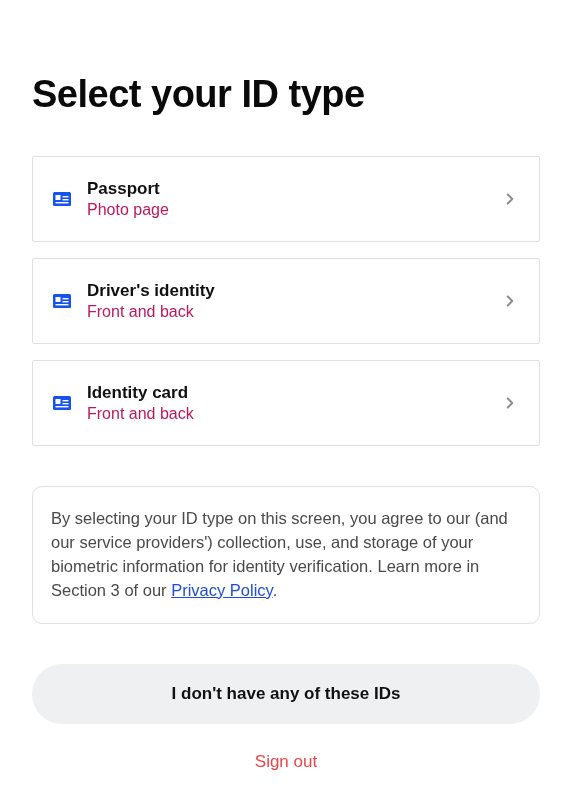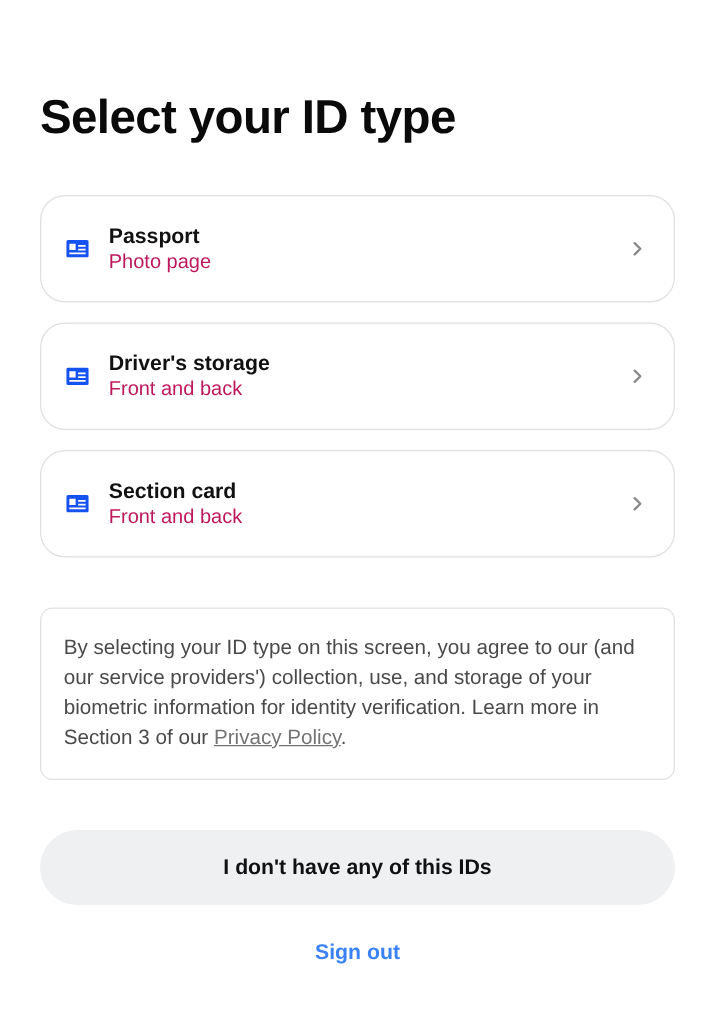--- a/index.html
+++ b/index.html
@@ -15,21 +15,21 @@
     font-weight: 600;
     letter-spacing: -0.5px;
     margin-bottom: 40px;
     margin-top: 41px;
   }
   .id-list { display: flex; flex-direction: column; gap: 16px; }
   .id-option {
     display: flex;
     align-items: center;
     border: 1px solid #e0e0e0;
-    border-radius: 20px;
+    border-radius: 2px;
     padding: 22px 20px;
     cursor: pointer;
     background: #fff;
   }
   .id-icon {
     width: 18px;
     height: 14px;
     margin-right: 16px;
     flex-shrink: 0;
   }
@@ -54,21 +54,21 @@
   .disclosure {
     margin-top: 40px;
     border: 1px solid #e0e0e0;
     border-radius: 10px;
     padding: 20px 18px;
     font-size: 16.5px;
     line-height: 1.45;
     color: #4a4a4a;
   }
   .disclosure a {
-    color: #737373;
+    color: #1d4ed8;
     text-decoration: underline;
   }
   .no-id-button {
     display: block;
     width: 100%;
     margin-top: 40px;
     background: #eef0f2;
     border: none;
     border-radius: 999px;
     padding: 20px 16px;
@@ -79,22 +79,22 @@
     text-align: center;
   }
   .signout {
     display: block;
     width: 100%;
     background: none;
     border: none;
     margin-top: 28px;
     text-align: center;
     font-size: 17px;
-    font-weight: 700;
-    color: #3b82f6;
+    font-weight: 400;
+    color: #ef4444;
     cursor: pointer;
   }
 </style>
 </head>
 <body>
 
 <h1 class="page-title">Select your ID type</h1>
 
 <div class="id-list">
 
@@ -123,52 +123,52 @@
     <span class="id-icon">
       <svg viewBox="0 0 18 14" width="18" height="14">
         <rect x="0" y="0" width="18" height="14" rx="1.5" fill="#1652f0"></rect>
         <rect x="2.5" y="3" width="5" height="5" fill="#fff"></rect>
         <rect x="9.5" y="4" width="6" height="1.4" fill="#fff"></rect>
         <rect x="9.5" y="7" width="6" height="1.4" fill="#fff"></rect>
         <rect x="2.5" y="10" width="13" height="1.4" fill="#fff"></rect>
       </svg>
     </span>
     <div class="id-text">
-      <div class="id-title">Driver's storage</div>
+      <div class="id-title">Driver's identity</div>
       <div class="id-subtitle">Front and back</div>
     </div>
     <span class="chevron">
       <svg viewBox="0 0 24 24" width="18" height="18" fill="none" stroke="currentColor" stroke-width="2.5" stroke-linecap="round" stroke-linejoin="round">
           <polyline points="9 18 15 12 9 6"></polyline>
         </svg>
     </span>
   </div>
 
   <div class="id-option">
     <span class="id-icon">
       <svg viewBox="0 0 18 14" width="18" height="14">
         <rect x="0" y="0" width="18" height="14" rx="1.5" fill="#1652f0"></rect>
         <rect x="2.5" y="3" width="5" height="5" fill="#fff"></rect>
         <rect x="9.5" y="4" width="6" height="1.4" fill="#fff"></rect>
         <rect x="9.5" y="7" width="6" height="1.4" fill="#fff"></rect>
         <rect x="2.5" y="10" width="13" height="1.4" fill="#fff"></rect>
       </svg>
     </span>
     <div class="id-text">
-      <div class="id-title">Section card</div>
+      <div class="id-title">Identity card</div>
       <div class="id-subtitle">Front and back</div>
     </div>
     <span class="chevron">
       <svg viewBox="0 0 24 24" width="18" height="18" fill="none" stroke="currentColor" stroke-width="2.5" stroke-linecap="round" stroke-linejoin="round">
           <polyline points="9 18 15 12 9 6"></polyline>
         </svg>
     </span>
   </div>
 
 </div>
 
 <div class="disclosure">
   <span>By selecting your ID type on this screen, you agree to our (and our service providers') collection, use, and storage of your biometric information for identity verification. Learn more in Section 3 of our </span><a href="#">Privacy Policy</a><span>.</span>
 </div>
 
-<button class="no-id-button">I don't have any of this IDs</button>
+<button class="no-id-button">I don't have any of these IDs</button>
 
 <button class="signout">Sign out</button>
 
 </body></html>

